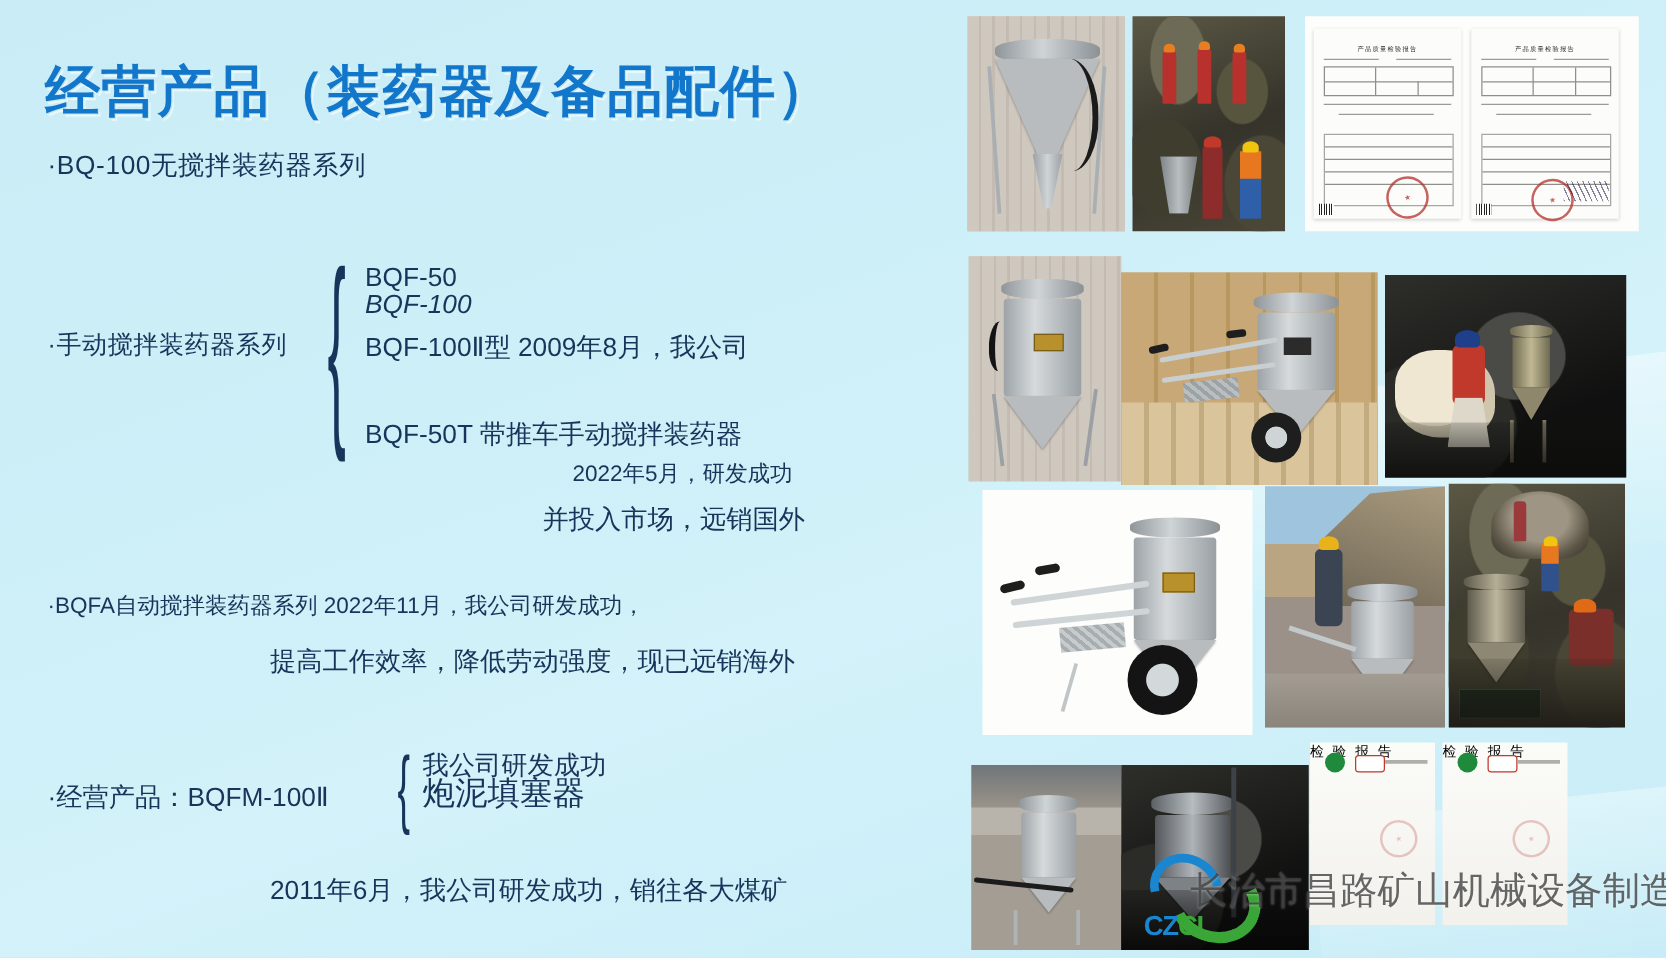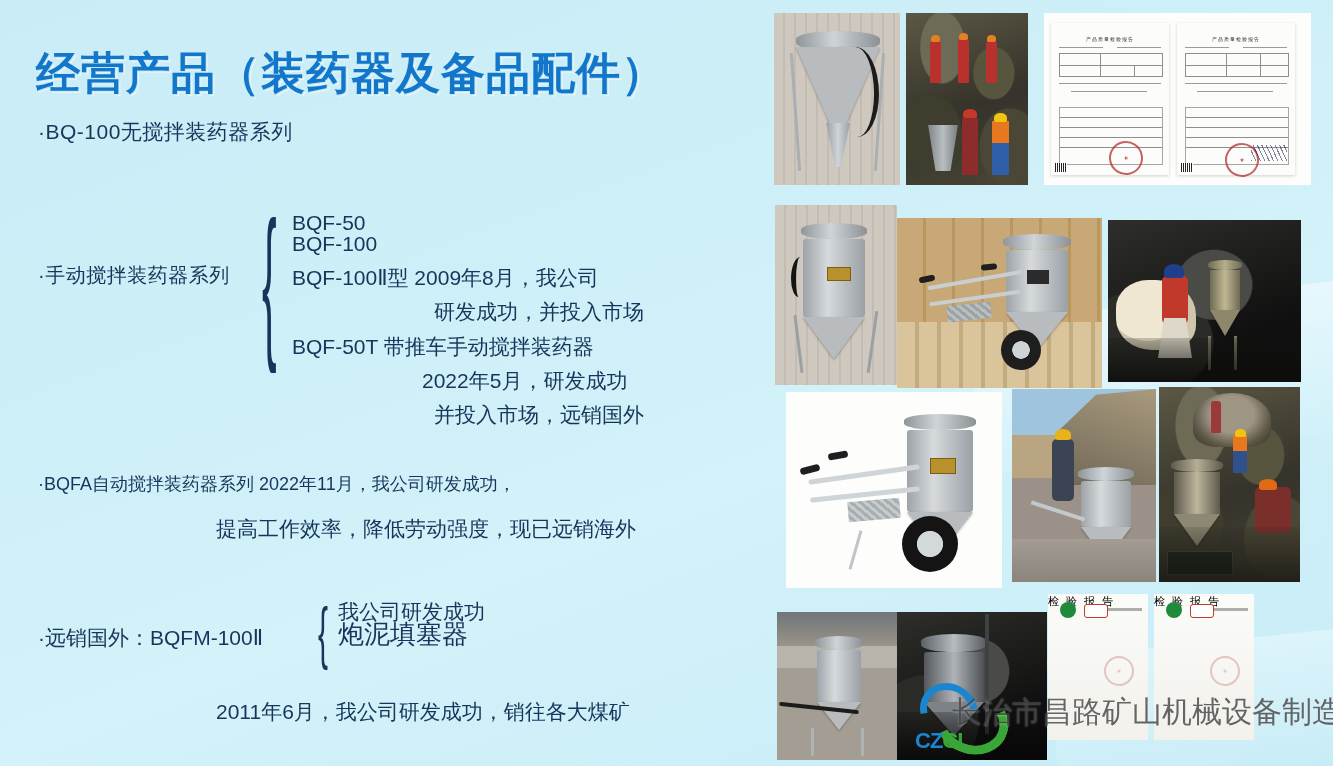--- a/index.html
+++ b/index.html
@@ -34,25 +34,25 @@
     text-shadow:1px 1px 0 #bfe6f3, 2px 2px 1px rgba(255,255,255,.65);
     white-space:nowrap;
   }
 
   .txt{color:#17355a;white-space:nowrap;position:absolute;}
   .l1{left:38px;top:118px;font-size:21px;letter-spacing:.5px;}
 
   
   .g2-label{left:38px;top:262px;font-size:20px;letter-spacing:.5px;}
   .g2-l1{left:292px;top:198px;font-size:21px;margin-top:13px;}
-  .g2-l2{left:292px;top:232px;font-size:21px;}
+  .g2-l2{left:292px;top:232px;font-size:21px;font-style:italic;}
   .g2-l3{left:292px;top:264px;font-size:21px;}
   .g2-l4{left:434px;top:298px;font-size:21px;}
   .g2-l5{left:292px;top:333px;font-size:21px;}
-  .g2-l6{left:422px;top:367px;font-size:21px;}
+  .g2-l6{left:458px;top:367px;font-size:18px;}
   .g2-l7{left:434px;top:401px;font-size:21px;}
 
   .brace{
     position:absolute;color:#17355a;font-weight:300;
     line-height:1;transform-origin:center;
   }
   .brace-2{left:262px;top:196px;font-size:40px;
            transform:scaleY(4.2) scaleX(1.1);transform-origin:top left;}
 
   
@@ -156,29 +156,28 @@
 
     <div class="slide-title">经营产品（装药器及备品配件）</div>
 
     <div class="txt l1">·BQ-100无搅拌装药器系列</div>
 
     <div class="txt g2-label">·手动搅拌装药器系列</div>
     <div class="brace brace-2">{</div>
     <div class="txt g2-l1">BQF-50</div>
     <div class="txt g2-l2">BQF-100</div>
     <div class="txt g2-l3">BQF-100Ⅱ型  2009年8月，我公司</div>
-    <div class="txt g2-l4">研发成功，并投入市场</div>
     <div class="txt g2-l5">BQF-50T 带推车手动搅拌装药器</div>
     <div class="txt g2-l6">2022年5月，研发成功</div>
     <div class="txt g2-l7">并投入市场，远销国外</div>
 
     <div class="txt g3-l1">·BQFA自动搅拌装药器系列  2022年11月，我公司研发成功，</div>
     <div class="txt g3-l2">提高工作效率，降低劳动强度，现已远销海外</div>
 
-    <div class="txt g4-label">·远销国外：BQFM-100Ⅱ</div>
+    <div class="txt g4-label">·经营产品：BQFM-100Ⅱ</div>
     <div class="brace brace-4">{</div>
     <div class="txt g4-l1">我公司研发成功</div>
     <div class="txt g4-l2">炮泥填塞器</div>
     <div class="txt g4-l3">2011年6月，我公司研发成功，销往各大煤矿</div>
   </div>
 
   <div class="photos">
 
     <div class="ph p-wall" style="left:4px;top:13px;width:126px;height:172px;">
       <div class="vessel" style="left:22px;top:18px;">

